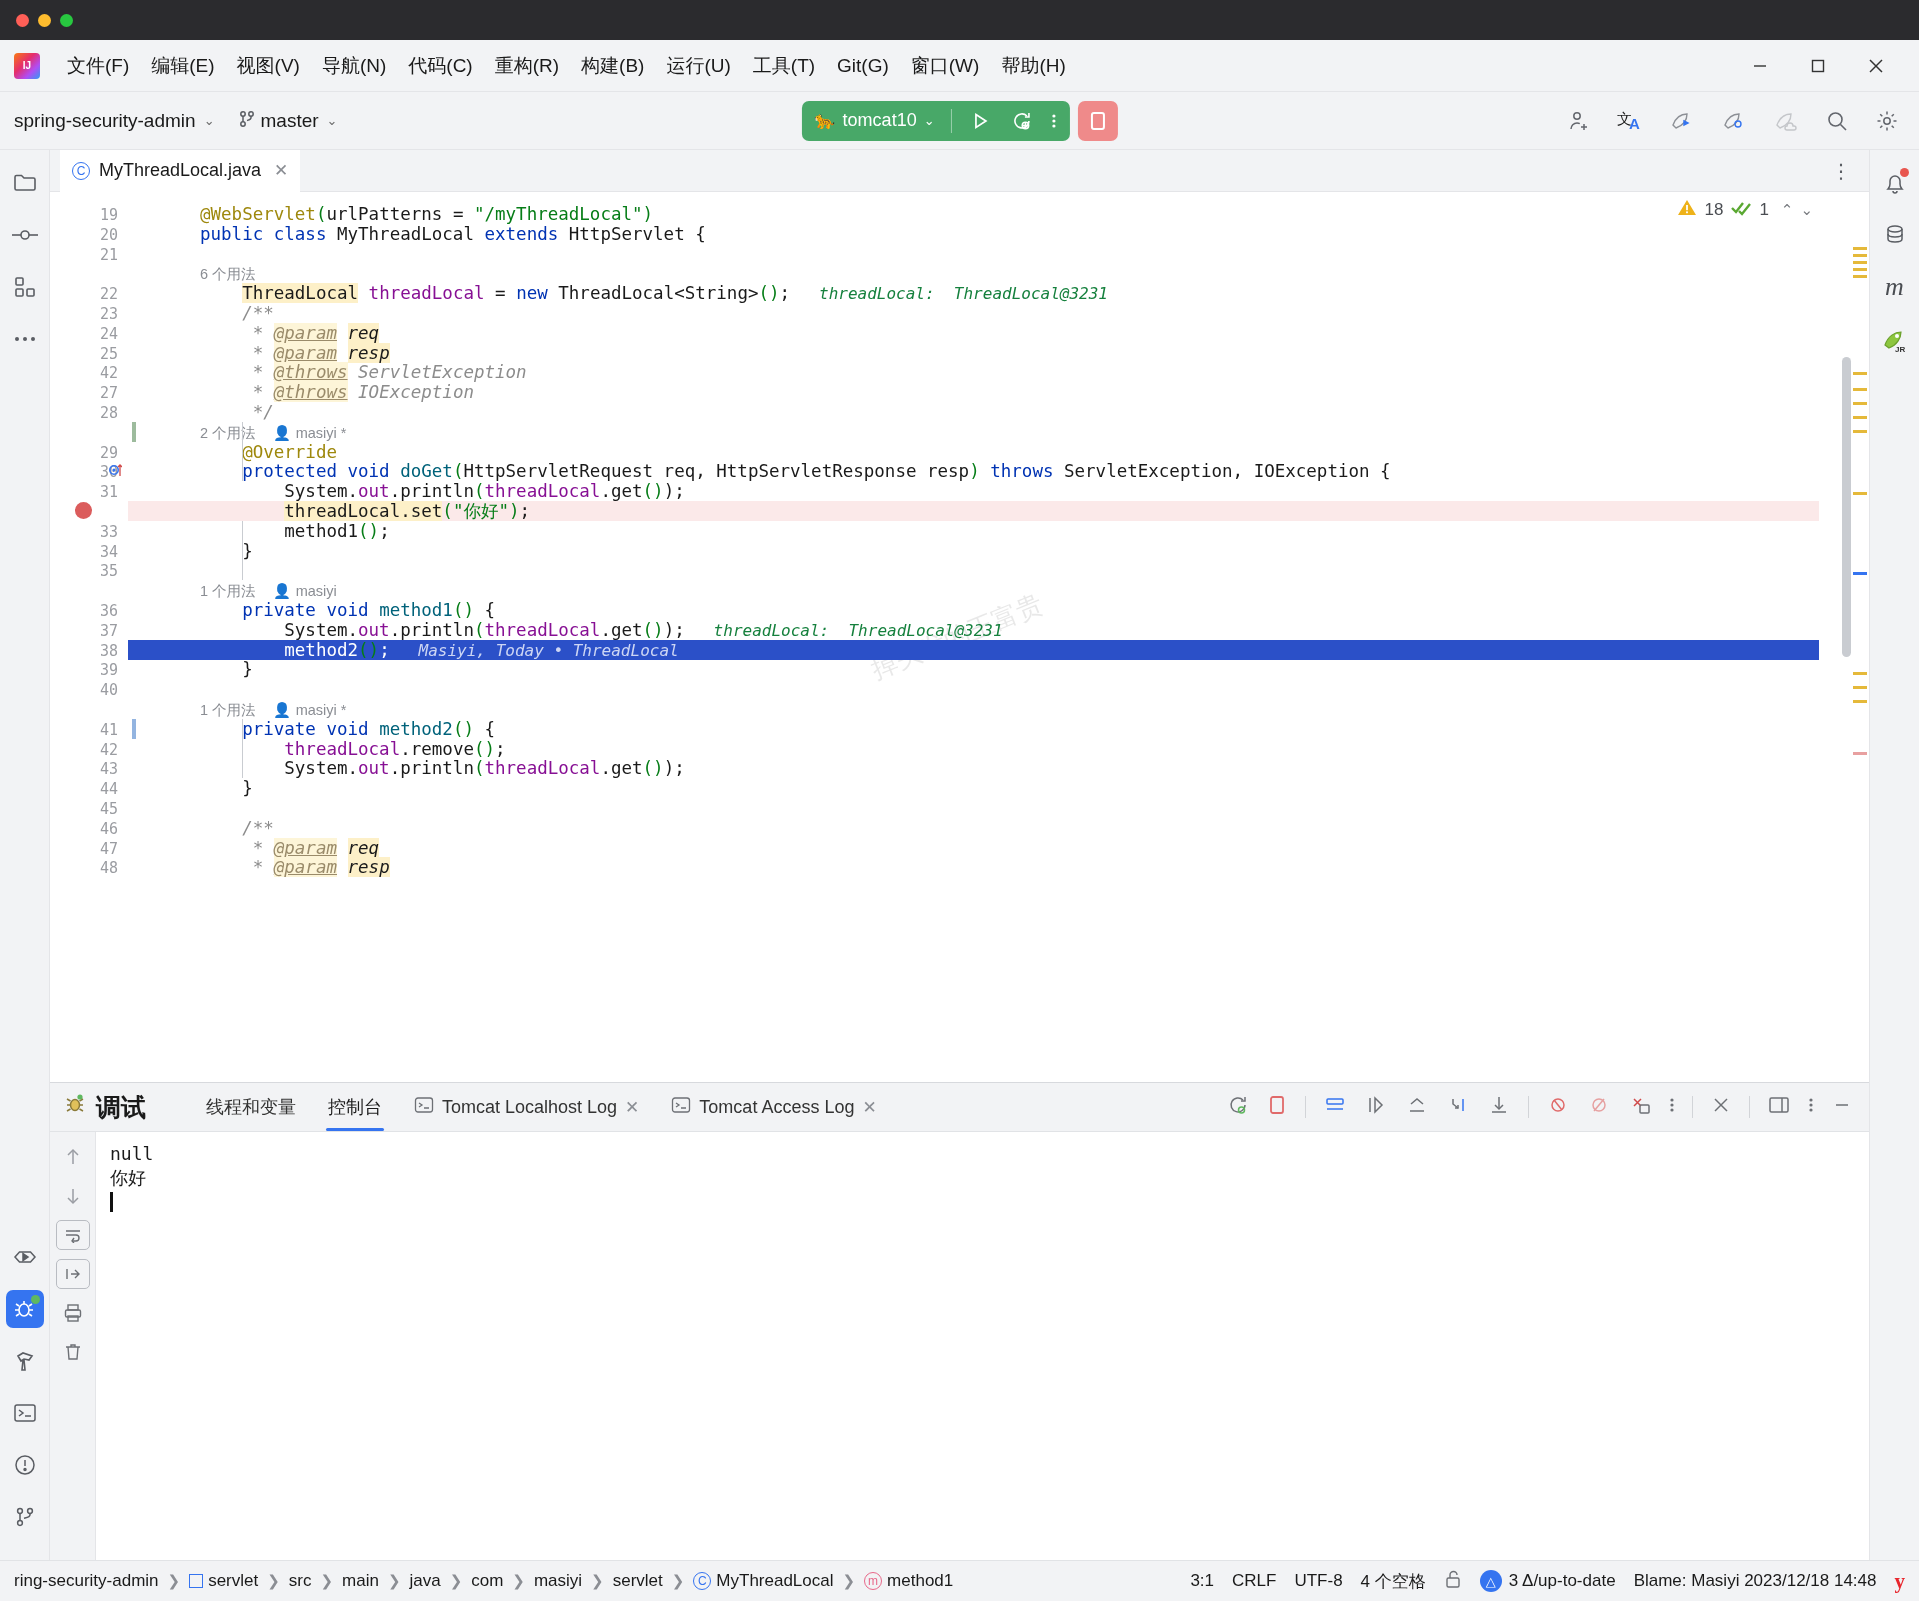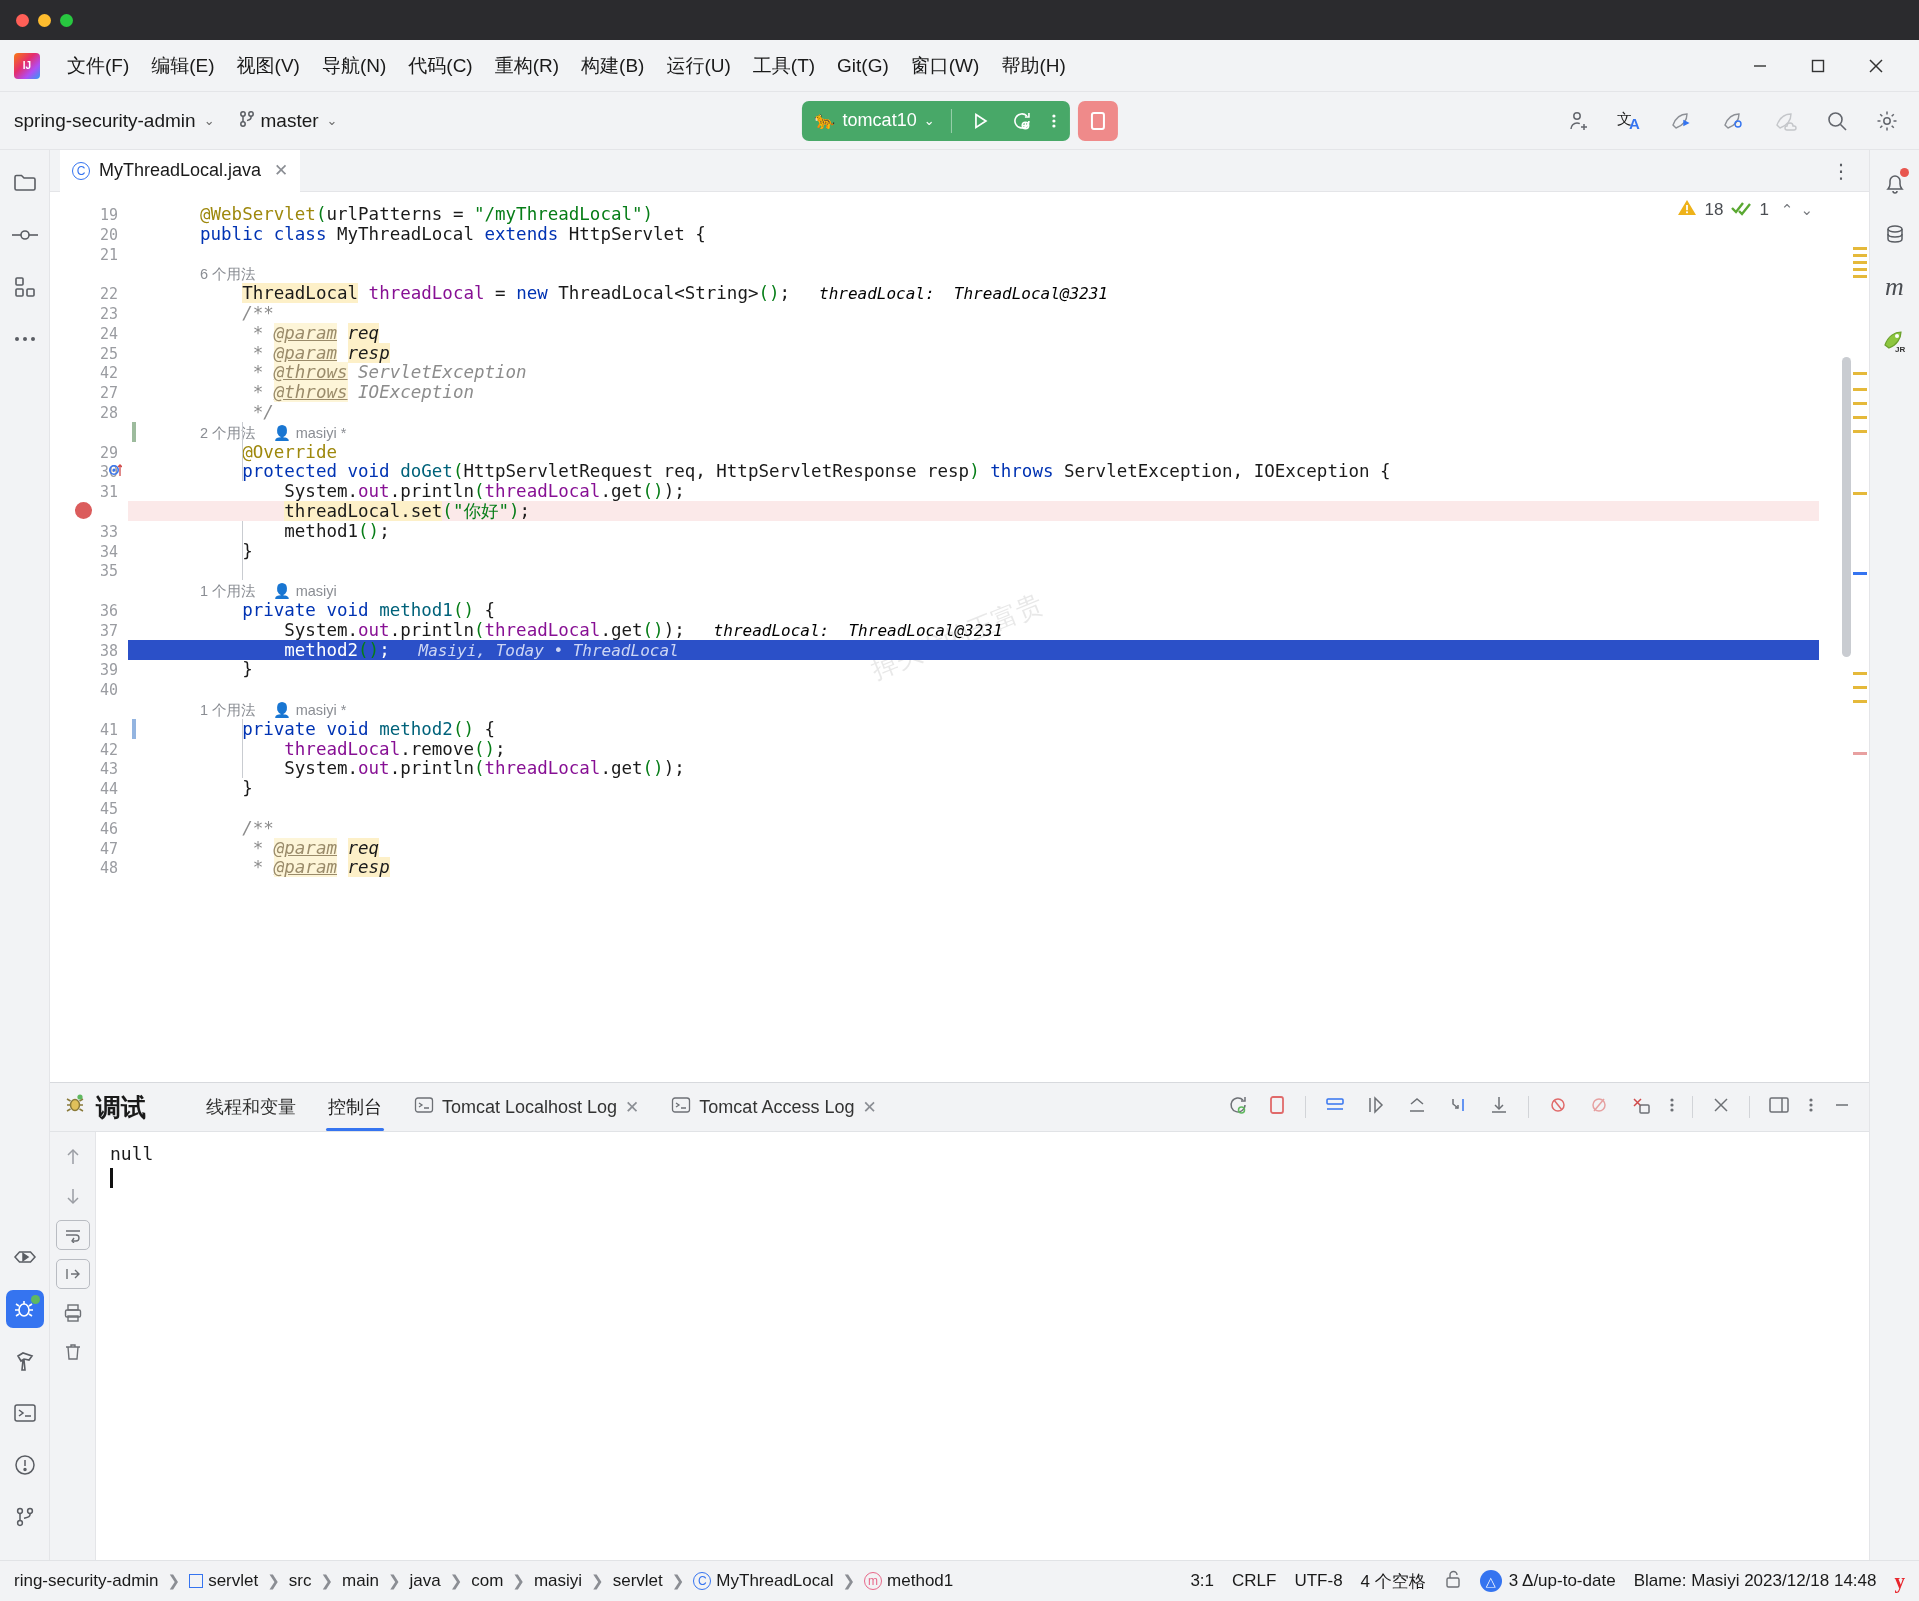--- a/index.html
+++ b/index.html
@@ -81,21 +81,21 @@
 
   .kw { color: #0033b3; }
   .ann { color: #9e880d; }
   .str { color: #067d17; }
   .fld { color: #871094; }
   .mth { color: #00627a; }
   .par { color: #067d17; }
   .cmt { color: #8c8c8c; font-style: italic; }
   .cmt-tag { color: #9a8b6a; font-style: italic; text-decoration: underline; background:#fdf5d8; }
   .hl { background: #fdf0c8; }
-  .hint { color: #000000; font-style: italic; font-size: 16px; }
+  .hint { color: #15803d; font-style: italic; font-size: 16px; }
   .sel .hint { color: #cdd6f4; }
   .indent { position: absolute; width: 1px; background: #c9ccd1; }
 
   .warn-panel { position: absolute; right: 56px; top: 6px; display: flex; align-items: center; gap: 7px; font-size: 17px; color: #4a4d52; z-index: 5;}
 
   .watermark { position: absolute; left: 49%; top: 50%; transform: translate(-50%,-50%) rotate(-22deg);
     font-size: 26px; color: rgba(120,120,120,0.17); white-space: nowrap; pointer-events: none; }
 
   
   .bottom { height: 478px; background: #f2f3f5; border-top: 1px solid #d7d9dd; display: flex; flex-direction: column; }
@@ -652,20 +652,21 @@
                 </svg>
             </div>
             <div class="crl-ico">
               <svg width="20" height="20" viewBox="0 0 20 20" fill="none" stroke="#6d7075" stroke-width="1.4">
                   <path d="M3 5h14M8 5V3h4v2M5 5l1 12h8l1-12"></path>
                 </svg>
             </div>
           </div>
           <div class="console-text">
             <div>null</div>
+            <div>你好</div>
             <div><span class="caret"></span></div>
           </div>
         </div>
       </div>
     </div>
 
     <div class="right-rail">
       <div class="rail-ico" style="position:relative">
         <svg width="26" height="26" viewBox="0 0 26 26" fill="none" stroke="#5a5d63" stroke-width="1.5">
             <path d="M6 19h14c-1.6-1.6-2-3-2-5v-3a5 5 0 1 0-10 0v3c0 2-.4 3.4-2 5Z"></path>

